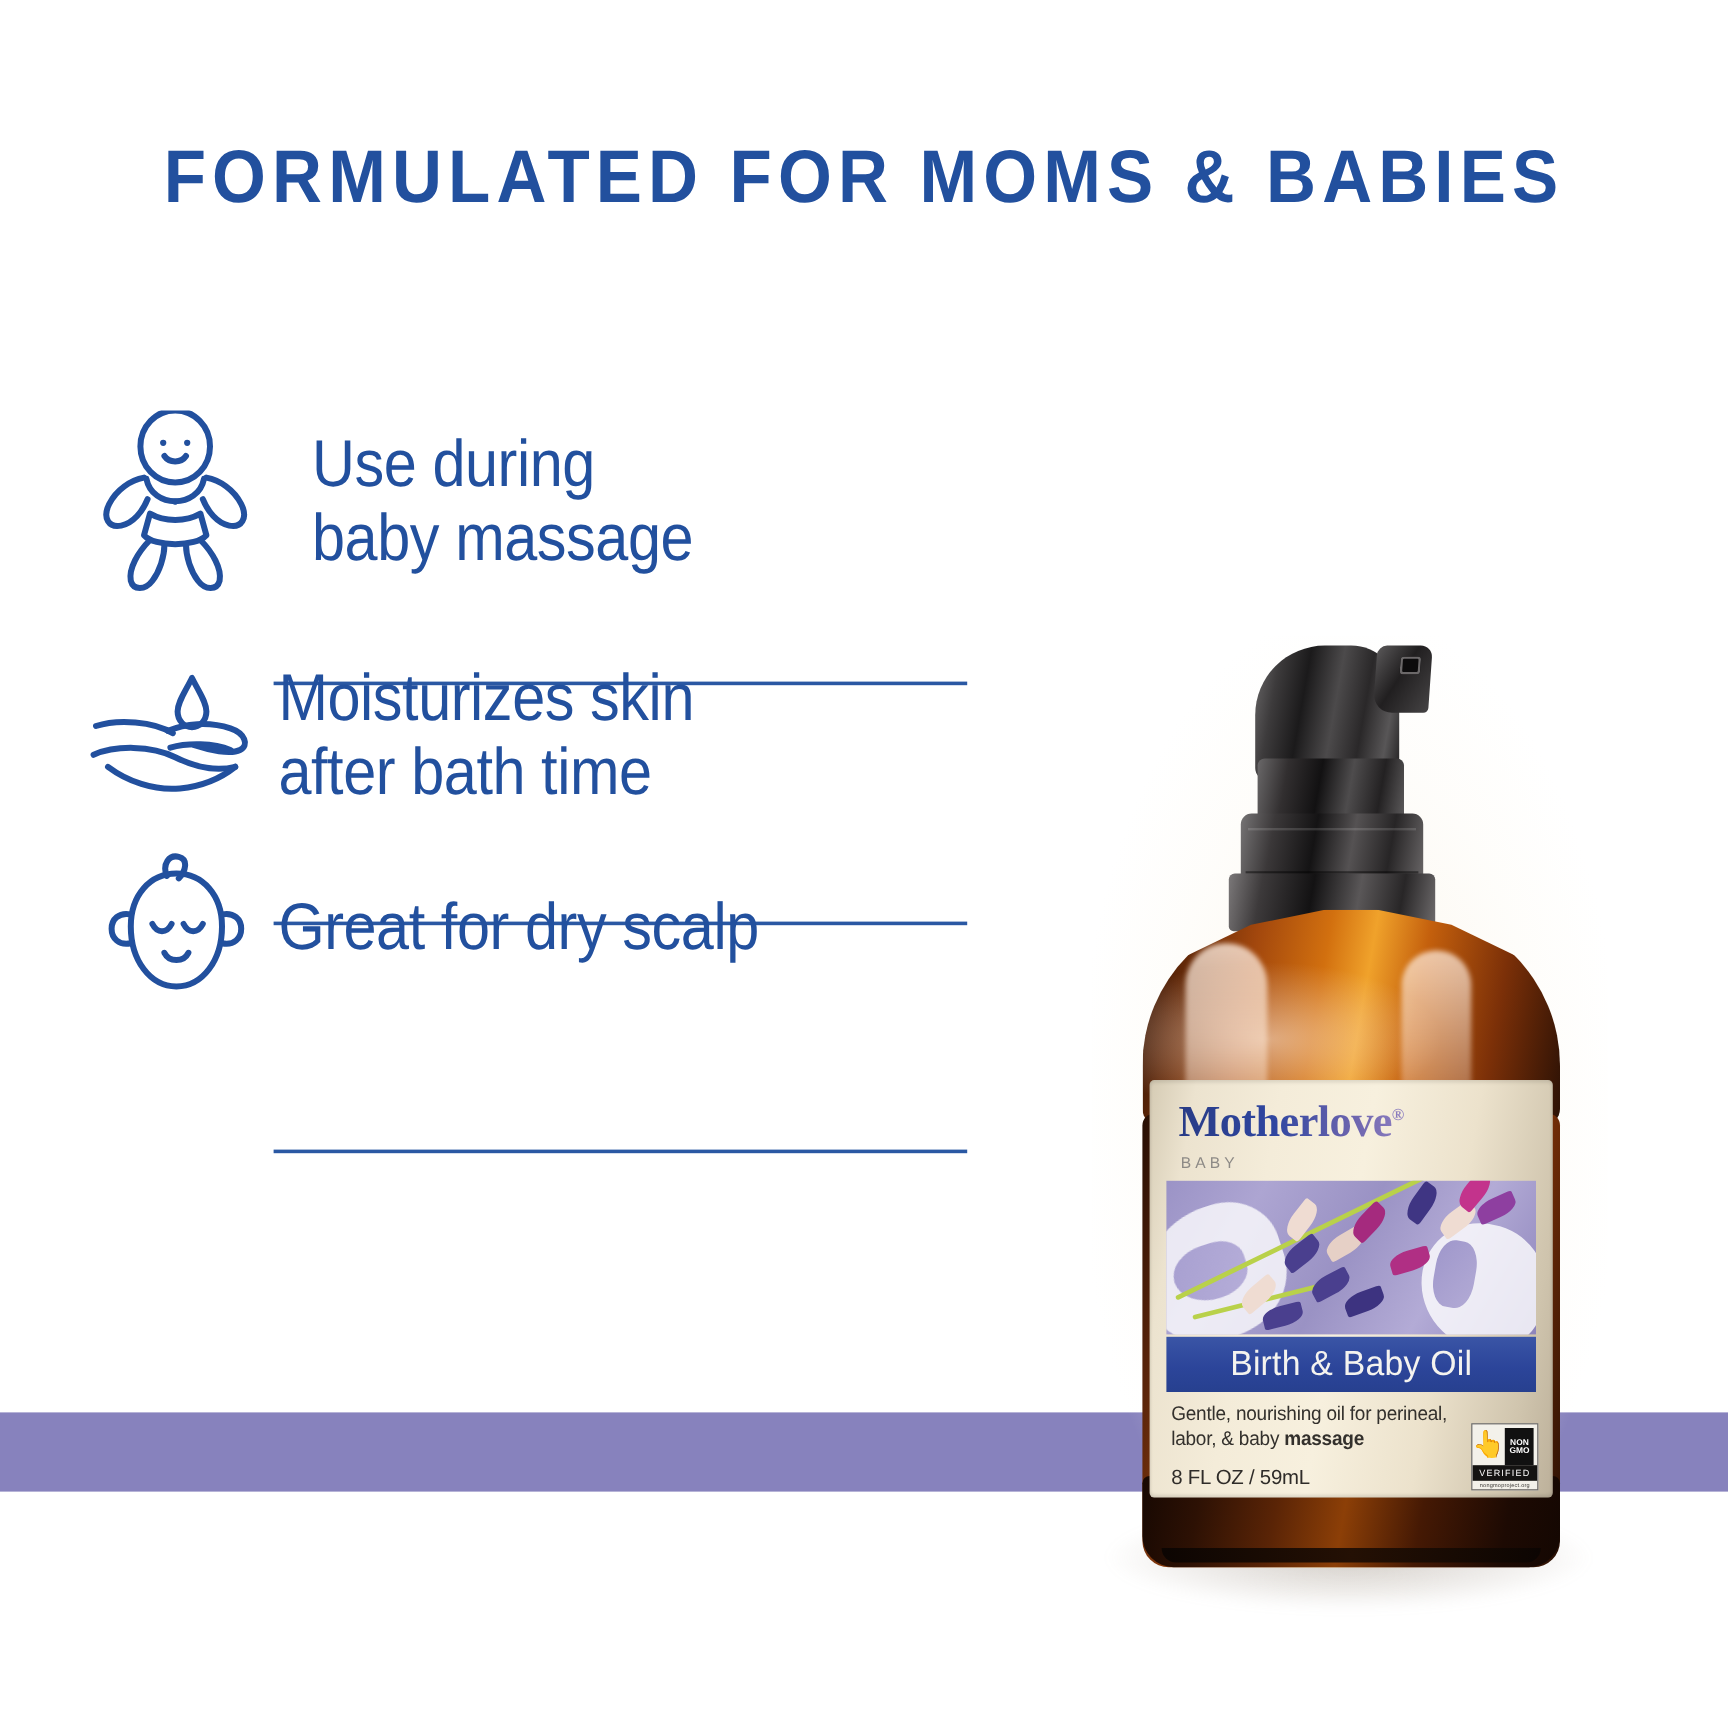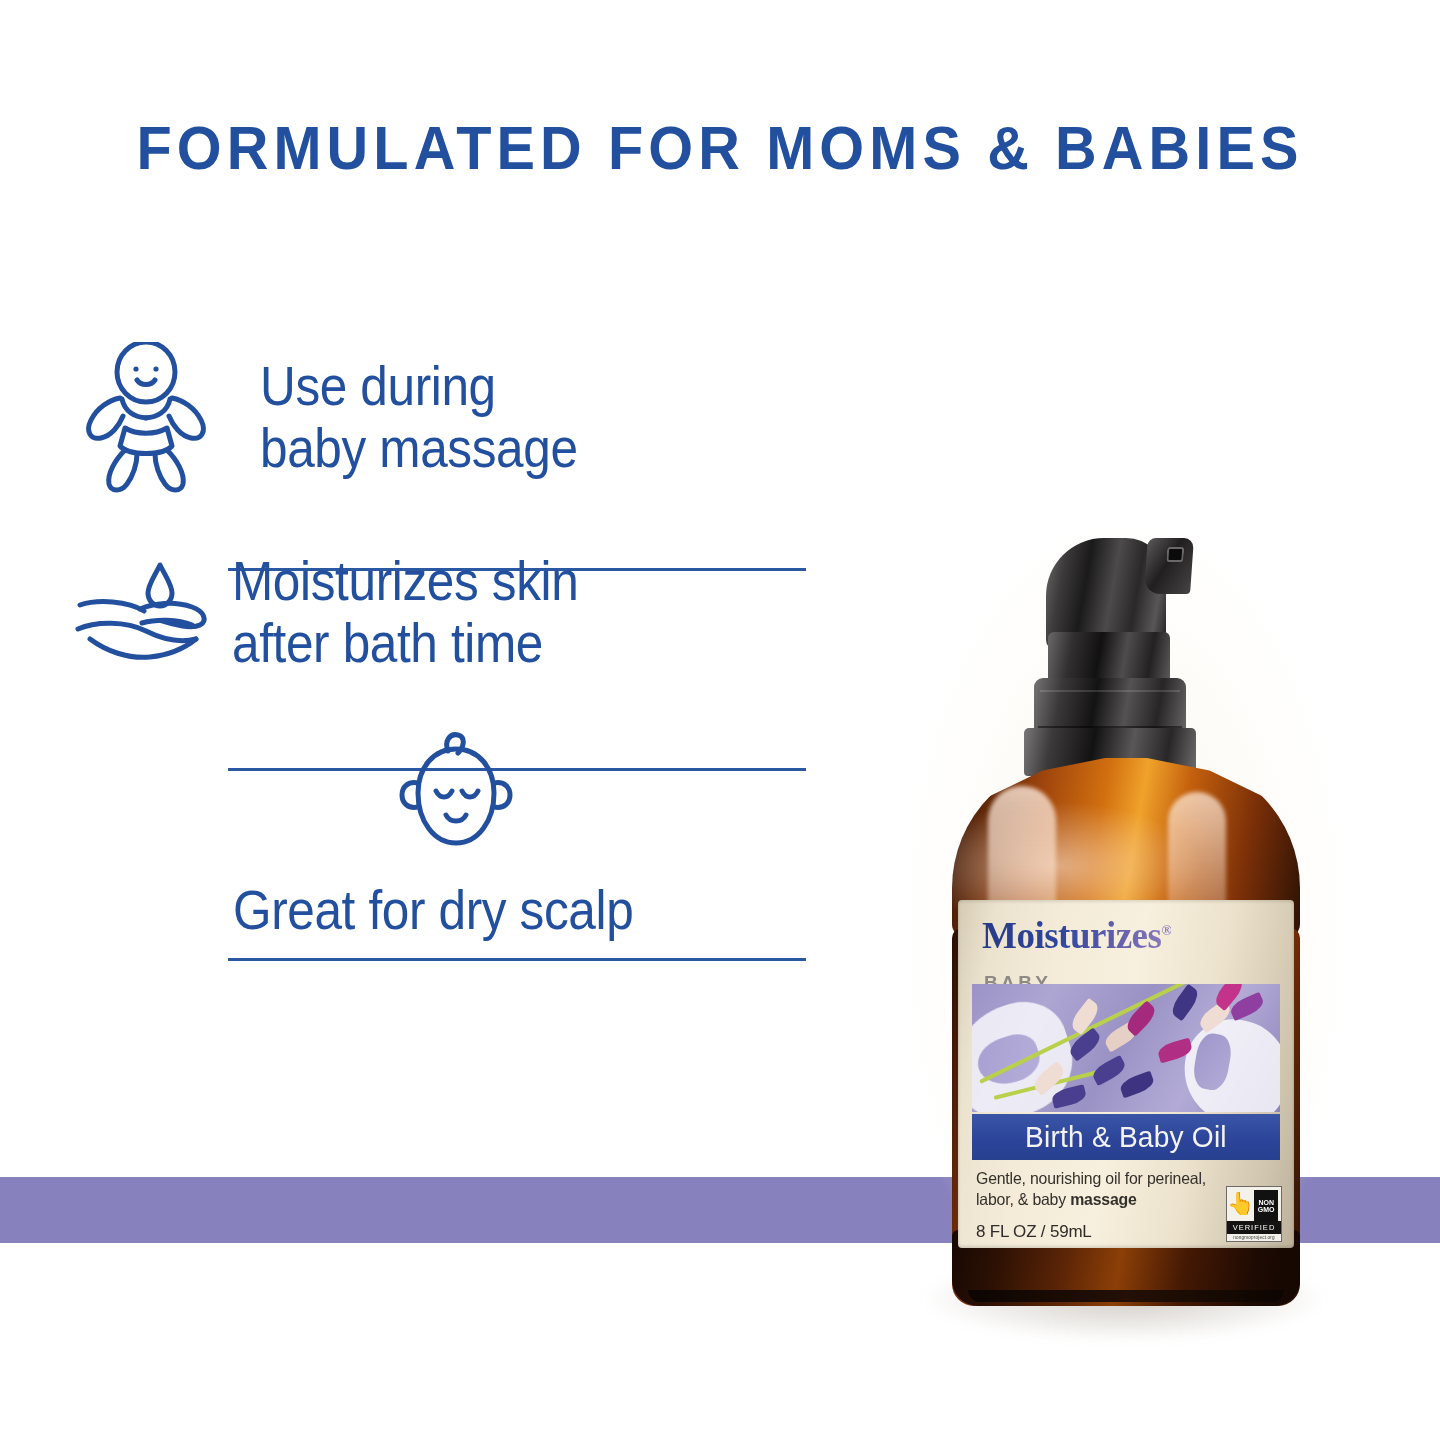--- a/index.html
+++ b/index.html
@@ -61,21 +61,21 @@
     left:168px;
     width:578px;
     height:3px;
     background:#2a58a3;
   }
 
   
   #row-0{height:250px;}
   #row-1{height:200px;gap:28px;}
   #row-2{height:190px;}
-  #row-3{height:130px;flex-direction:column;}
+  #row-3{height:130px;}
 
   
   .band{
     position:absolute;
     left:0;right:0;
     top:1177px;
     height:66px;
     background:#8782bd;
   }
 
@@ -197,22 +197,22 @@
     font-family:"Liberation Serif", serif;
     font-weight:700;
     font-size:37px;
     letter-spacing:-0.5px;
     background:linear-gradient(90deg,#283b86 0%,#2f46a0 42%,#6a63ad 76%,#8e7fc0 100%);
     -webkit-background-clip:text;background-clip:text;color:transparent;
     white-space:nowrap;
   }
   .brand .reg{font-size:14px;vertical-align:super;}
   .sub-brand{
-    position:absolute;left:26px;top:72px;
-    font-size:19px;font-weight:700;letter-spacing:3.4px;color:#8d8a86;
+    position:absolute;left:26px;top:61px;
+    font-size:13px;font-weight:400;letter-spacing:3.4px;color:#8d8a86;
   }
   .artpanel{
     position:absolute;left:14px;top:84px;width:308px;height:128px;
     background:linear-gradient(120deg,#9b93c6 0%,#ada5d2 22%,#9a92c4 48%,#b3abd6 72%,#8d84bb 100%);
     overflow:hidden;
   }
   .hand-l{
     position:absolute;left:-20px;top:22px;width:120px;height:110px;
     background:rgba(255,255,255,0.78);
     border-radius:60% 40% 50% 45%;
@@ -373,21 +373,21 @@
       <div class="glass-body">
         <div class="dip-tube"></div>
       </div>
       <div class="glass-hl-l"></div>
       <div class="glass-hl-r"></div>
       <div class="bottle-bottom">
         <div class="bottle-rim"></div>
       </div>
 
       <div class="label">
-        <div class="brand"><span>Moisturizes</span><span class="reg">®</span></div>
+        <div class="brand"><span>Motherlove</span><span class="reg">®</span></div>
         <div class="sub-brand">BABY</div>
 
         <div class="artpanel">
           <div class="hand-l"></div>
           <div class="hand-r"></div>
           <div class="stem"></div>
           <div class="stem2"></div>
           <div class="petal" style="left:96px;top:52px;background:#4a3f8e;transform:rotate(-38deg);"></div>
           <div class="petal" style="left:120px;top:78px;background:#4a3f8e;transform:rotate(-28deg);"></div>
           <div class="petal" style="left:148px;top:92px;background:#3d3380;transform:rotate(-20deg);"></div>

